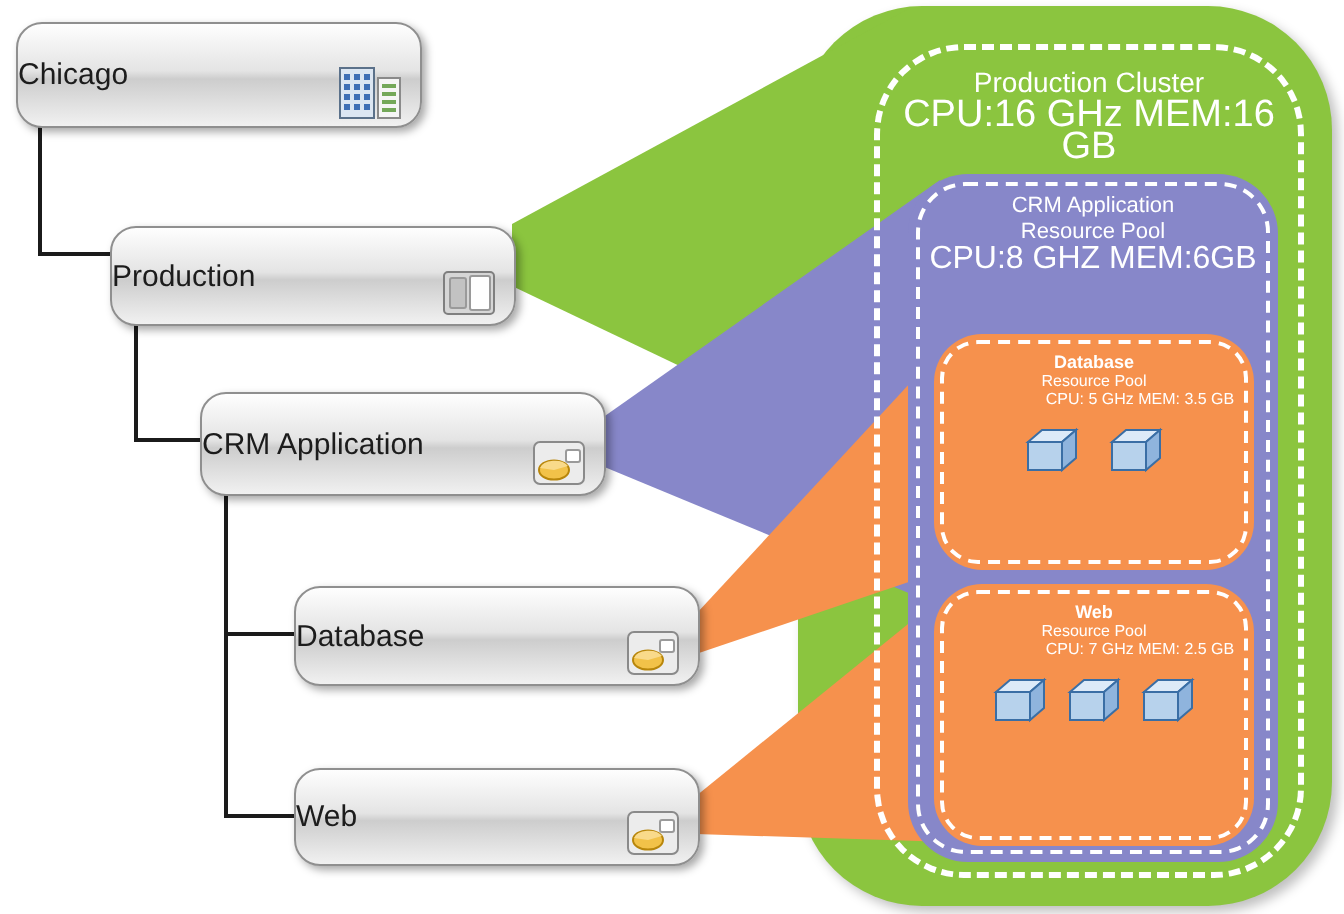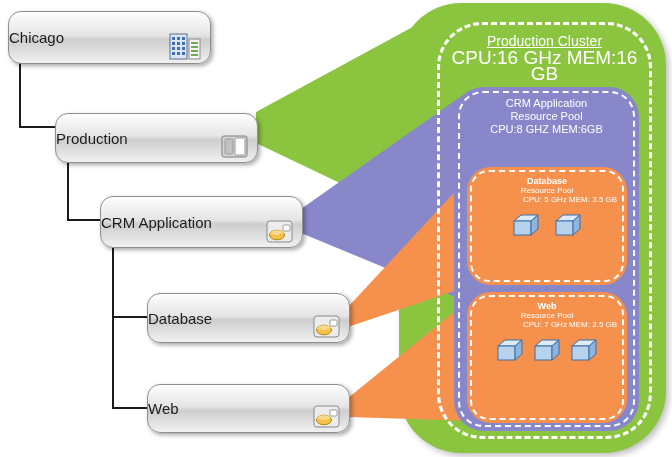--- a/index.html
+++ b/index.html
@@ -16,34 +16,34 @@
     background:#8BC53F;border-radius:62px;z-index:1;
     box-shadow:3px 3px 6px rgba(0,0,0,0.25);
   }
   .wedges{z-index:2;}
   .tree-lines{z-index:2;}
   .cluster-border{
     position:absolute;left:437px;top:22px;width:215px;height:417px;
     border:3px dashed #ffffff;border-radius:45px;z-index:3;
     box-sizing:border-box;text-align:center;color:#ffffff;
   }
-  .cluster-title{margin-top:8px;font-size:14px;line-height:17px;text-decoration:underline;}
+  .cluster-title{margin-top:8px;font-size:14px;line-height:17px;}
   .cluster-specs{font-size:19px;line-height:16px;}
 
   .purple-box{
     position:absolute;left:454px;top:87px;width:185px;height:344px;
     background:#8787C9;border-radius:30px;z-index:4;
   }
   .purple-dash{
     position:absolute;inset:4px;border:2px dashed #ffffff;border-radius:25px;
   }
   .pool-head{position:relative;z-index:1;text-align:center;color:#ffffff;padding-top:10px;}
   .pool-head .l1{font-size:11px;line-height:13px;}
   .pool-head .l2{font-size:11px;line-height:13px;}
-  .pool-head .l3{font-size:11px;line-height:13px;}
+  .pool-head .l3{font-size:16px;line-height:13px;}
 
   .orange-box{
     position:absolute;width:160px;background:#F6914D;border-radius:24px;z-index:5;
   }
   .orange-db{left:467px;top:167px;height:118px;}
   .orange-web{left:467px;top:292px;height:131px;}
   .orange-dash{position:absolute;inset:3px;border:2px dashed #ffffff;border-radius:19px;}
   .orange-head{position:relative;z-index:1;text-align:center;color:#ffffff;padding-top:9px;}
   .orange-head .l1{font-size:9px;line-height:10px;font-weight:bold;}
   .orange-head .l2{font-size:8px;line-height:9px;}

